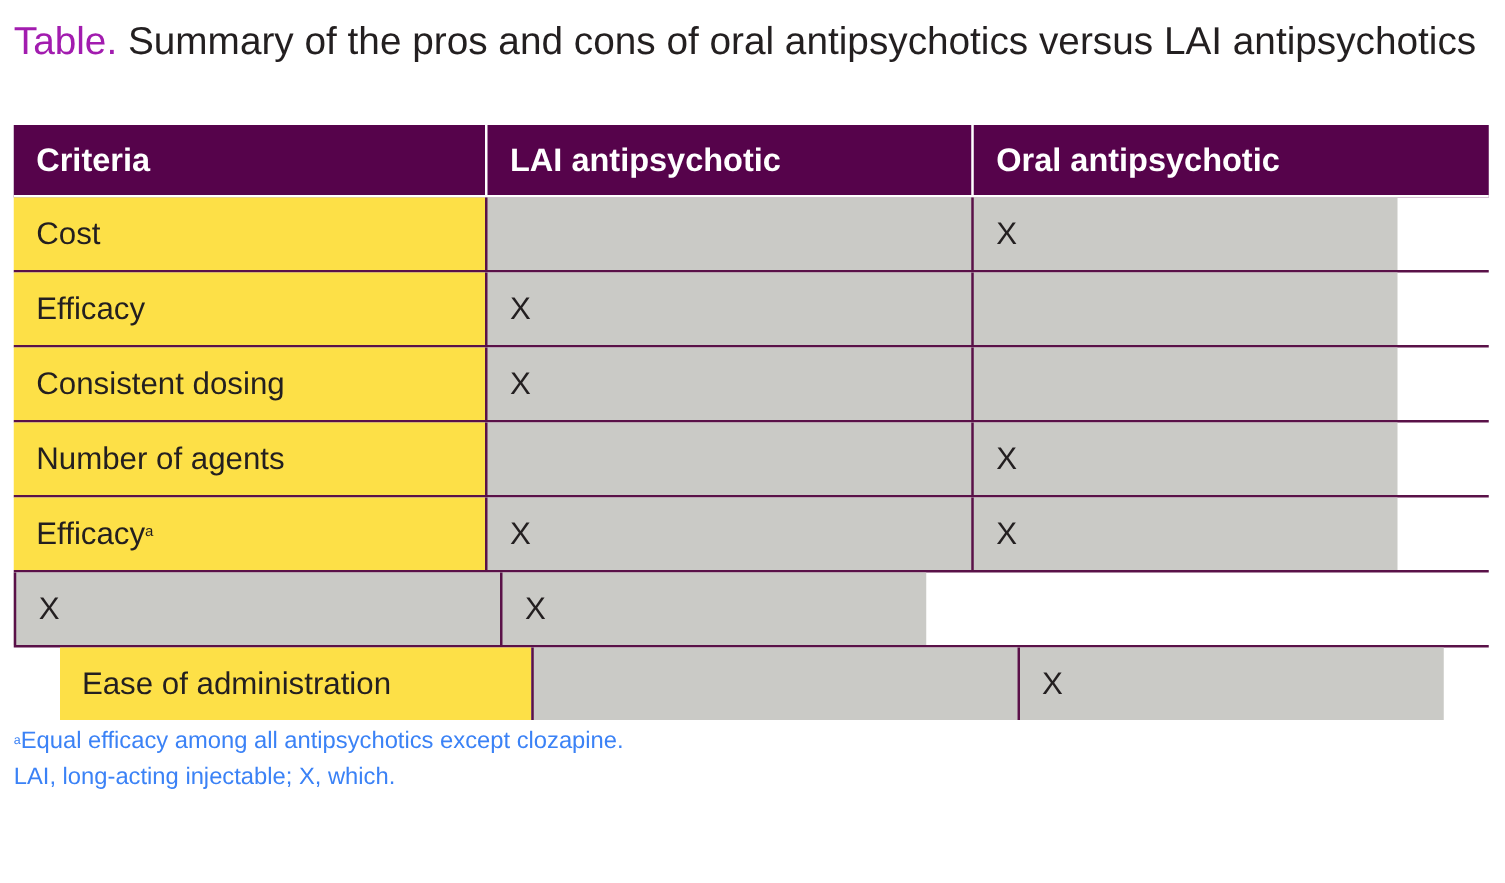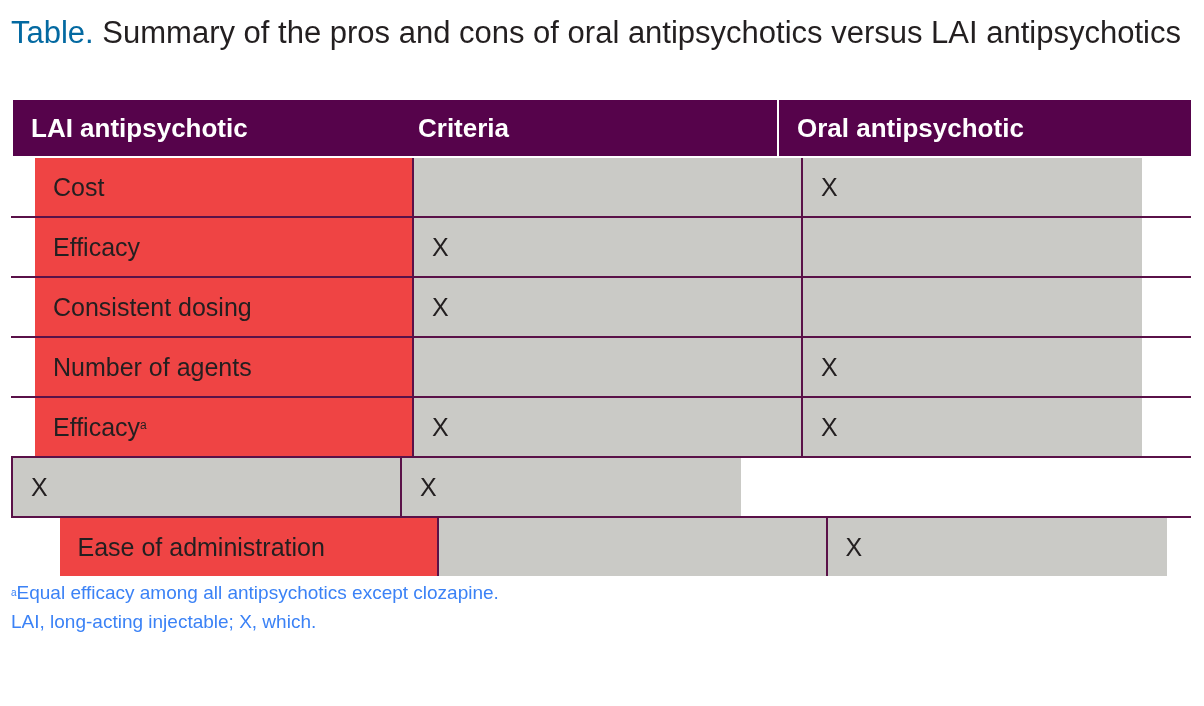--- a/index.html
+++ b/index.html
@@ -1,50 +1,50 @@
 <!DOCTYPE html>
 <html><head>
 <meta charset="utf-8">
 <style>
   html, body { margin:0; padding:0; background:#ffffff; }
   body { width:1204px; height:706px; position:relative; overflow:hidden;
          font-family:"Liberation Sans", sans-serif; color:#231f20; }
   .title { position:absolute; left:11px; top:14px; width:1190px;
            font-size:31px; line-height:38px; color:#231f20; }
-  .title .lbl { color:#0369a1; }
+  .title .lbl { color:#a21caf; }
   .tbl { position:absolute; left:11px; top:100px; width:1180px; }
   .row { display:flex; height:58px; border-bottom:2px solid #5a1148; }
   .row.head { height:56px; background:#56034b; border-bottom:2px solid #ffffff; }
   .cell { box-sizing:border-box; padding-left:18px; font-size:25px;
           display:flex; align-items:center; }
   .c1 { width:377px; }
   .c2 { width:389px; border-left:2px solid #5a1148; }
   .c3 { width:341px; border-left:2px solid #5a1148; }
   .head .cell { color:#ffffff; font-weight:bold; font-size:26px; }
   .head .c2, .head .c3 { border-left:2px solid #ffffff; }
-  .body .c1 { background:#ef4444;margin-left:24px; }
+  .body .c1 { background:#fde047; }
   .body .c2, .body .c3 { background:#cacac6; }
   .row.last { border-bottom:none;justify-content:center; }
   sup { font-size:12px; vertical-align:top; position:relative; top:-2px; }
   .notes { position:absolute; left:11px; top:581px; width:1180px;
            font-size:19px; line-height:23px; color:#3b82f6; }
   .notes p { margin:0 0 6px 0; }
   .notes sup { font-size:10px; top:0; }
 </style>
 </head>
 <body>
 
 <div class="title">
   <span class="lbl">Table.</span><span> Summary of the pros and cons of oral antipsychotics versus LAI antipsychotics</span>
 </div>
 
 <div class="tbl">
   <div class="row head">
+    <div class="cell c1">Criteria</div>
     <div class="cell c2">LAI antipsychotic</div>
-    <div class="cell c1">Criteria</div>
     <div class="cell c3">Oral antipsychotic</div>
   </div>
 
   <div class="row body">
     <div class="cell c1">
         <span>Cost</span>
       </div>
     <div class="cell c2"></div>
     <div class="cell c3">X</div>
   </div>

